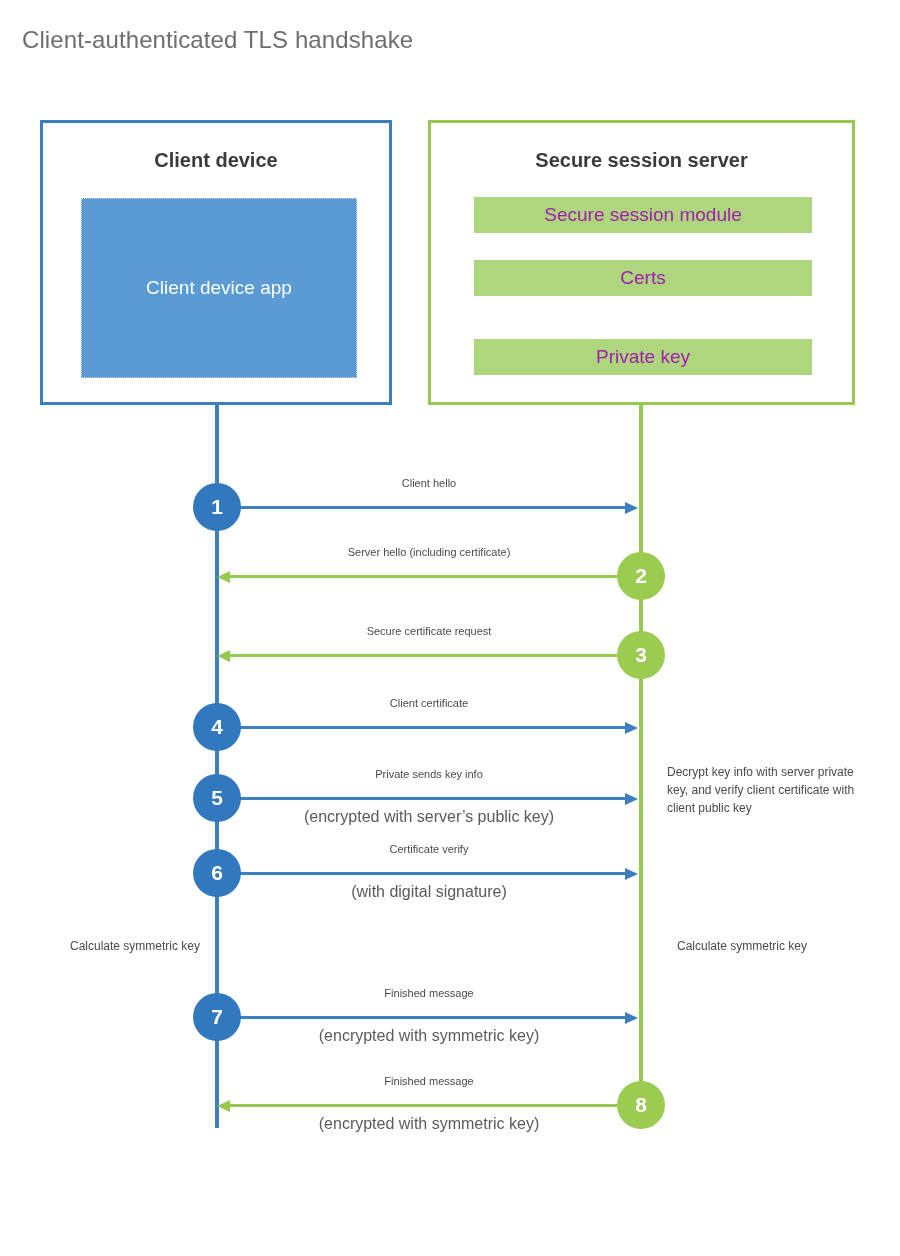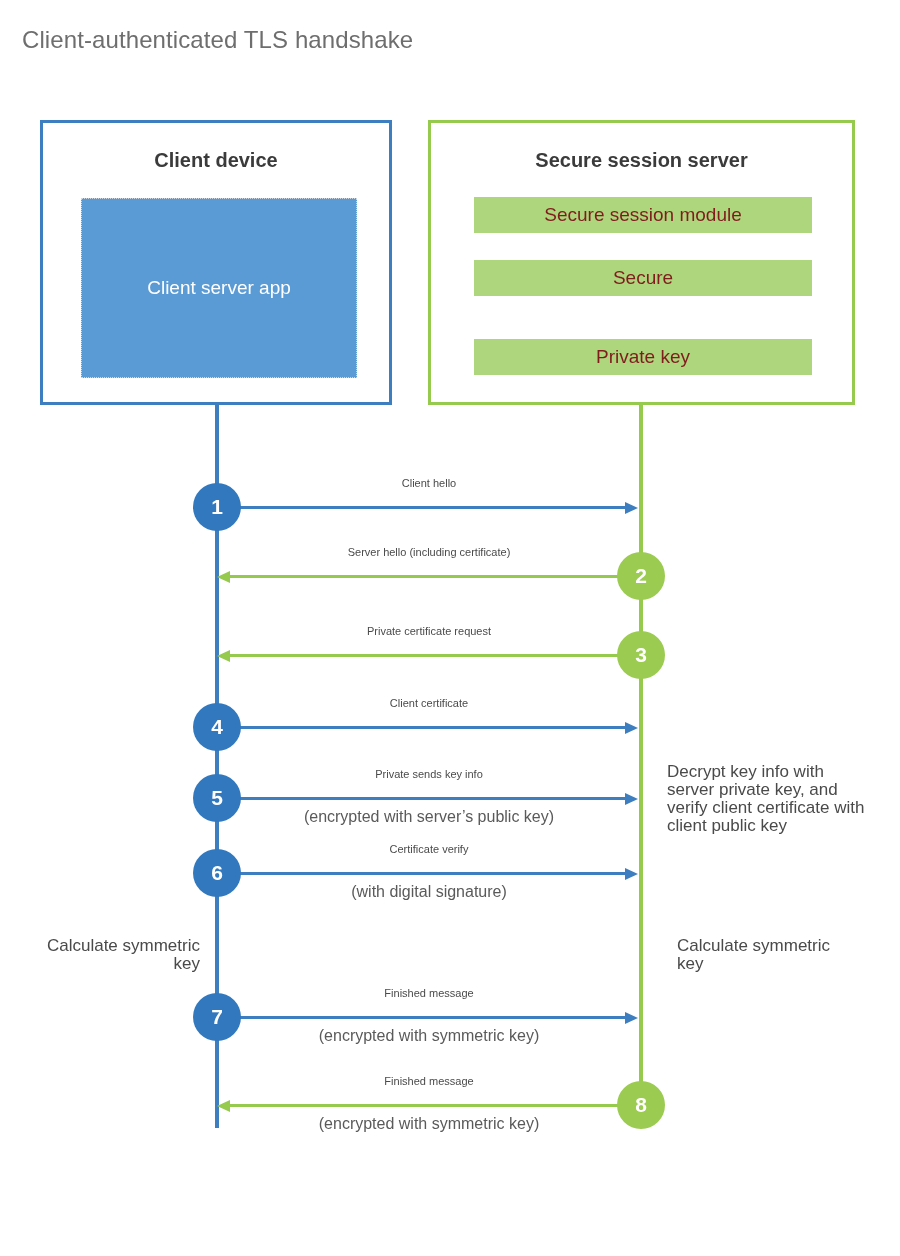--- a/index.html
+++ b/index.html
@@ -88,21 +88,21 @@
   
   .server-module {
     position: absolute;
     left: 43px;
     width: 338px;
     height: 36px;
     background: #AED67D;
     display: flex;
     align-items: center;
     justify-content: center;
-    color: #7f1d1d;
+    color: #a21caf;
     font-size: 19px;
     font-weight: 400;
   }
   #server-module-0 { top: 74px; }
   #server-module-1 { top: 137px; }
   #server-module-2 { top: 216px; }
 
   
   .lifeline {
     position: absolute;
@@ -182,21 +182,21 @@
   .msg-label.primary { top: -30px; }
   .msg-label.sub {
     top: 10px;
     font-size: 16px;
     color: #5a5a5a;
   }
 
   
   .side-note {
     position: absolute;
-    font-size: 17px;
+    font-size: 12px;
     line-height: 18px;
     color: #4a4a4a;
   }
   #note-client-calc {
     left: 40px;
     top: 937px;
     width: 160px;
     text-align: right;
   }
   #note-server-decrypt {
@@ -215,28 +215,28 @@
 </head>
 <body>
 
 <div id="canvas">
 
   <div id="page-title">Client-authenticated TLS handshake</div>
 
   <div id="client-box" class="party-box">
     <div class="party-title">Client device</div>
     <div id="client-app-block">
-      <div id="client-app-label">Client server app</div>
+      <div id="client-app-label">Client device app</div>
     </div>
   </div>
 
   <div id="server-box" class="party-box">
     <div class="party-title">Secure session server</div>
     <div id="server-module-0" class="server-module">Secure session module</div>
-    <div id="server-module-1" class="server-module">Secure</div>
+    <div id="server-module-1" class="server-module">Certs</div>
     <div id="server-module-2" class="server-module">Private key</div>
   </div>
 
   <div id="client-lifeline" class="lifeline"></div>
   <div id="server-lifeline" class="lifeline"></div>
 
   <div class="step-row" style="top:507px;">
     <div class="arrow-line blue" style="left:217px; width:408px; top:-1.5px;"></div>
     <div class="arrow-head right blue" style="left:625px;"></div>
     <div class="msg-label primary">Client hello</div>
@@ -246,21 +246,21 @@
   <div class="step-row" style="top:576px;">
     <div class="arrow-line green" style="left:230px; width:411px; top:-1.5px;"></div>
     <div class="arrow-head left green" style="left:217px;"></div>
     <div class="msg-label primary">Server hello (including certificate)</div>
     <div class="step-circle green">2</div>
   </div>
 
   <div class="step-row" style="top:655px;">
     <div class="arrow-line green" style="left:230px; width:411px; top:-1.5px;"></div>
     <div class="arrow-head left green" style="left:217px;"></div>
-    <div class="msg-label primary">Private certificate request</div>
+    <div class="msg-label primary">Secure certificate request</div>
     <div class="step-circle green">3</div>
   </div>
 
   <div class="step-row" style="top:727px;">
     <div class="arrow-line blue" style="left:217px; width:408px; top:-1.5px;"></div>
     <div class="arrow-head right blue" style="left:625px;"></div>
     <div class="msg-label primary">Client certificate</div>
     <div class="step-circle blue">4</div>
   </div>
 

